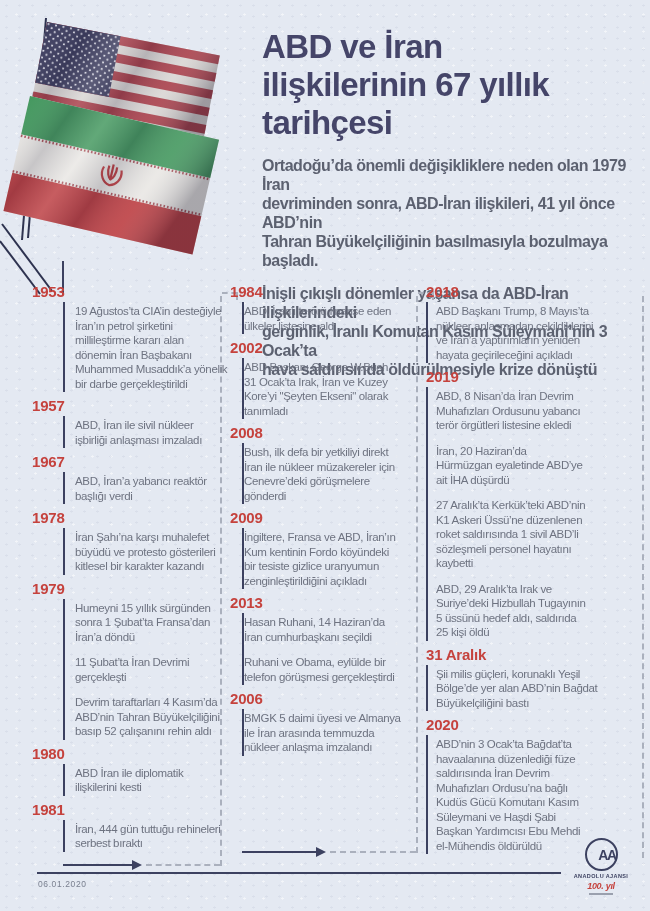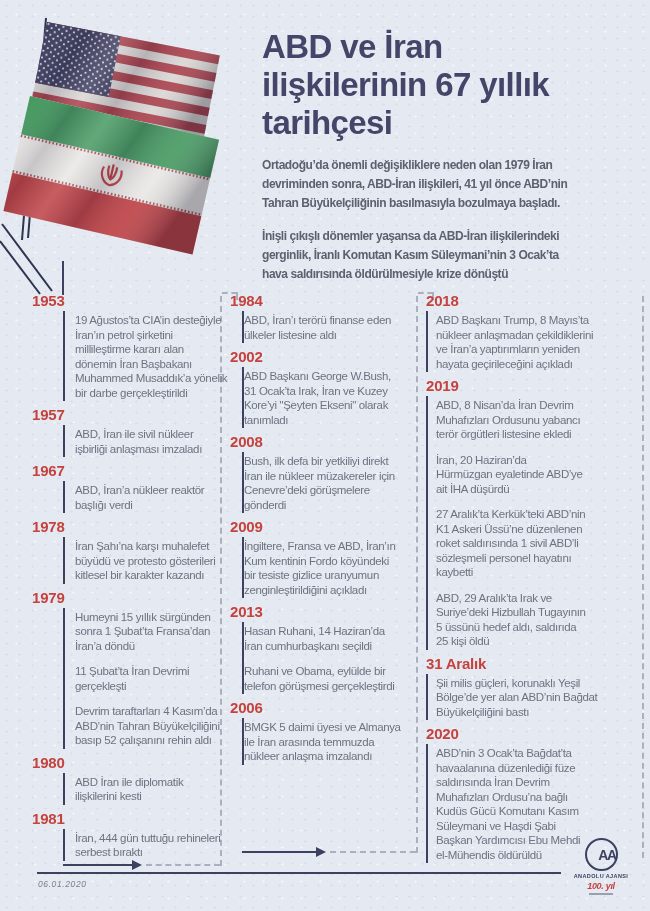--- a/index.html
+++ b/index.html
@@ -18,24 +18,24 @@
     font-family:"Liberation Sans", sans-serif;
   }
   .flags{position:absolute; left:0; top:0;}
   .title-block{position:absolute; left:262px; top:28px; width:380px;}
   h1.title{
     margin:0; white-space:pre-line; color:var(--title-navy);
     font-size:33px; line-height:38px; font-weight:800; letter-spacing:-0.6px;
   }
   .intro{
     margin:14px 0 0 0; white-space:pre-line; color:var(--intro-gray);
-    font-size:12px; line-height:19px; font-weight:700; letter-spacing:-0.45px;
+    font-size:16px; line-height:19px; font-weight:700; letter-spacing:-0.45px;
   }
   
-  .col{position:absolute; top:293px;}
+  .col{position:absolute; top:284px;}
   .col-1{left:32px;  width:196px;}
   .col-2{left:230px; width:192px;}
   .col-3{left:426px; width:222px;}
   .entry{margin:0 0 6px 0;}
   .year{
     margin:0 0 2px 0; color:var(--accent-red);
     font-size:15px; line-height:16px; font-weight:700; letter-spacing:-0.2px;
   }
   .ebody{border-left:2px solid var(--navy); padding:2px 0 1px 10px;}
   .col-1 .ebody{margin-left:31px; padding-left:10px;}
@@ -64,21 +64,21 @@
     border-left:10px solid var(--navy); border-top:5px solid transparent; border-bottom:5px solid transparent;
   }
   .ar-1{left:63px;  top:864px; width:70px;}
   .ar-2{left:242px; top:851px; width:75px;}
   .hd-bot-1{left:146px; top:864px; width:74px;}
   .hd-bot-2{left:330px; top:851px; width:86px;}
   
   .footer-line{position:absolute; left:37px; top:872px; width:524px; height:2px; background:var(--navy);}
   .footer-date{
     position:absolute; left:38px; top:879px; color:#7a8090;
-    font-size:8.5px; letter-spacing:0.6px;font-style:italic;
+    font-size:8.5px; letter-spacing:0.6px;
   }
   .aa-block{position:absolute; left:564px; top:838px; width:74px; text-align:center;}
   .aa-circle{
     width:29px; height:29px; margin:0 auto; border:2.5px solid var(--navy); border-radius:50%;
     display:flex; align-items:center; justify-content:flex-end;
   }
   .aa-mono{color:var(--navy); font-size:14px; font-weight:800; letter-spacing:-1.5px; line-height:1;}
   .aa-name{margin-top:2px; color:var(--navy); font-size:5.5px; font-weight:700; letter-spacing:0.4px;}
   .aa-100{margin-top:2px; color:var(--accent-red); font-size:9px; font-weight:800; font-style:italic; letter-spacing:-0.3px;}
   .aa-sub{margin:2px auto 0 auto; width:24px; height:2px; background:#9aa0ae;}
@@ -180,21 +180,21 @@
       <div class="entry">
         <div class="year">1957</div>
         <div class="ebody">
           <p>ABD, İran ile sivil nükleer
 işbirliği anlaşması imzaladı</p>
         </div>
       </div>
       <div class="entry">
         <div class="year">1967</div>
         <div class="ebody">
-          <p>ABD, İran’a nükleer reaktör
+          <p>ABD, İran’a yabancı reaktör
 başlığı verdi</p>
         </div>
       </div>
       <div class="entry">
         <div class="year">1978</div>
         <div class="ebody">
           <p>İran Şahı’na karşı muhalefet
 büyüdü ve protesto gösterileri
 kitlesel bir karakter kazandı</p>
         </div>

